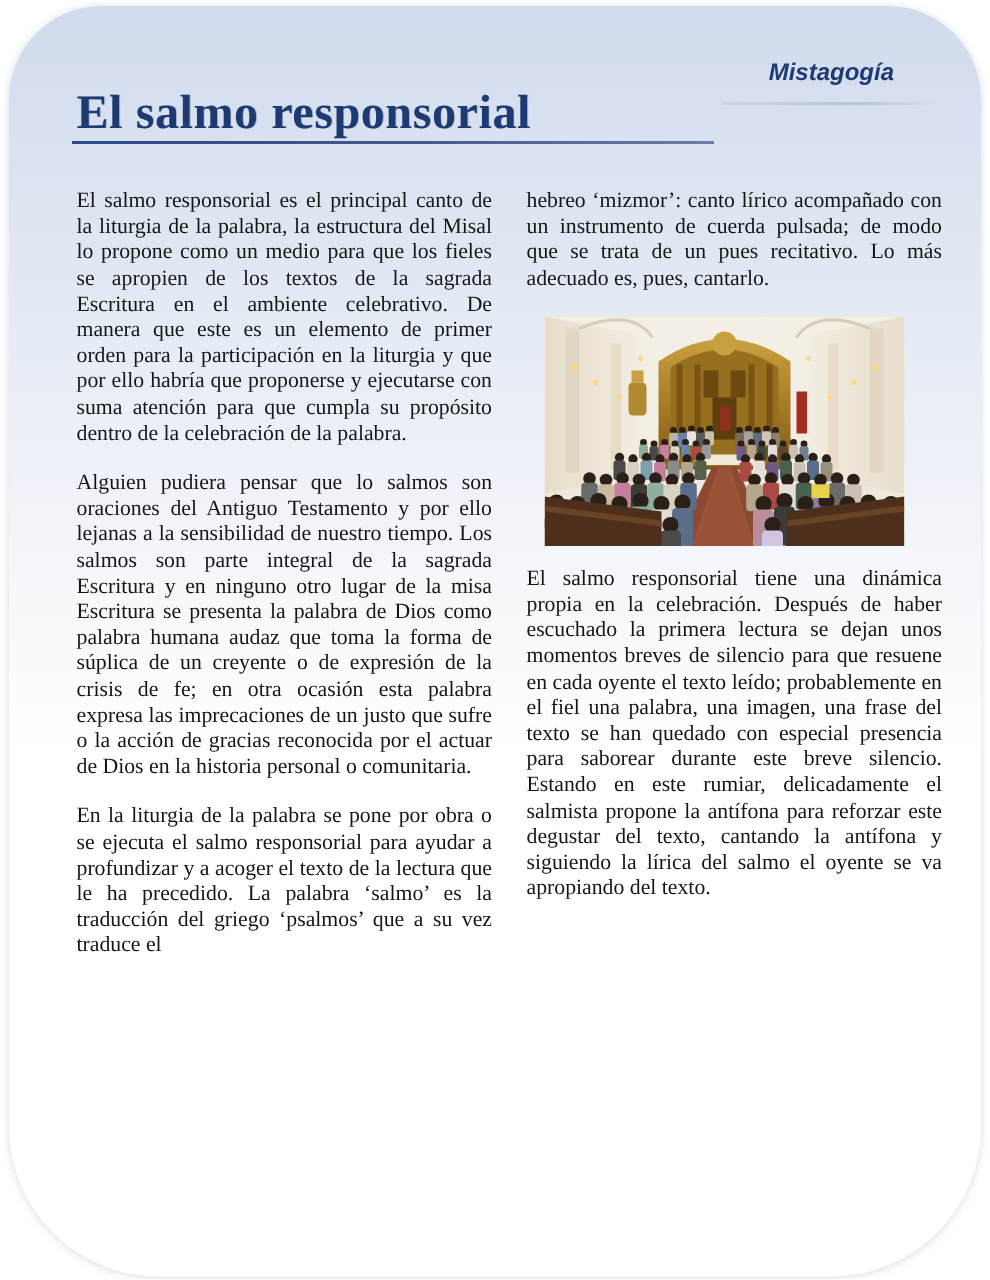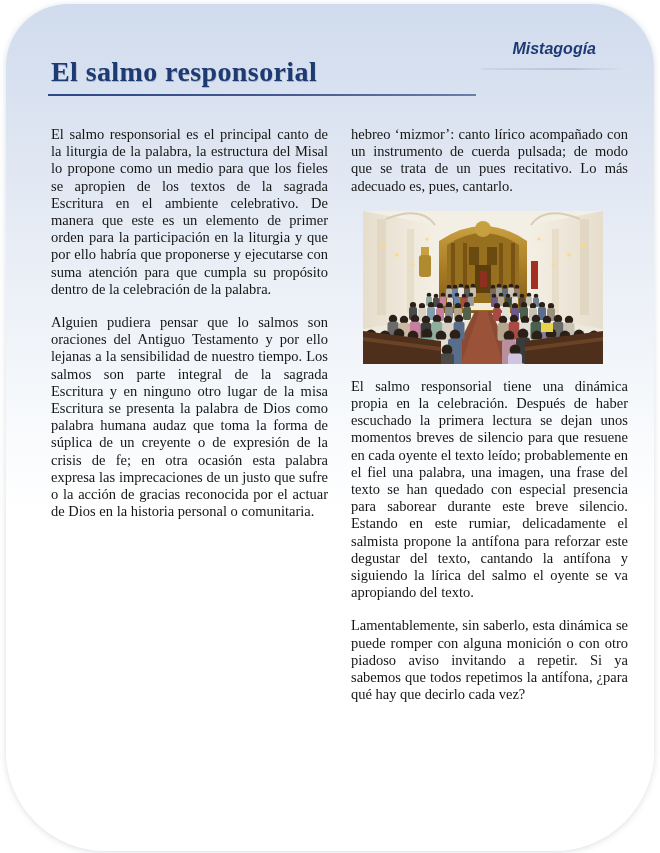--- a/index.html
+++ b/index.html
@@ -12,21 +12,21 @@
   .canvas{position:relative;width:660px;height:853px;background:#ffffff;overflow:hidden;}
   .card{
     position:absolute;left:6px;top:4px;right:6px;bottom:2px;
     border-radius:62px 62px 100px 100px;
     background:linear-gradient(180deg,#d0dbed 0%,#dce4f1 14%,#e9eef6 30%,#f5f8fb 46%,#ffffff 60%,#ffffff 100%);
     box-shadow:0 1px 6px rgba(130,142,162,0.30);
   }
   .page-title{
     position:absolute;left:45px;top:52px;margin:0;
     font-family:"Liberation Serif", serif;
-    font-size:28px;font-weight:bold;letter-spacing:0.4px;
+    font-size:32px;font-weight:bold;letter-spacing:0.4px;
     color:#1e3a72;
     text-shadow:0.6px 0.6px 0 rgba(90,100,130,0.35);
   }
   .title-rule{
     position:absolute;left:42px;top:90px;width:428px;height:2px;
     background:linear-gradient(90deg,#2c4886 0%,#3f5democratic 50%,#6b7ea6 100%);
     background:linear-gradient(90deg,#2c4886 0%,#44598f 55%,#6b7ea6 100%);
   }
   .brand{
     position:absolute;right:58px;top:36px;margin:0;
@@ -62,20 +62,21 @@
 
     <div class="brand">Mistagogía</div>
     <div class="brand-rule"></div>
 
     <h1 class="page-title">El salmo responsorial</h1>
     <div class="title-rule"></div>
 
     <div class="col col-left">
       <p>El salmo responsorial es el principal canto de la liturgia de la palabra, la estructura del Misal lo propone como un medio para que los fieles se apropien de los textos de la sagrada Escritura en el ambiente celebrativo. De manera que este es un elemento de primer orden para la participación en la liturgia y que por ello habría que proponerse y ejecutarse con suma atención para que cumpla su propósito dentro de la celebración de la palabra.</p>
       <p>Alguien pudiera pensar que lo salmos son oraciones del Antiguo Testamento y por ello lejanas a la sensibilidad de nuestro tiempo. Los salmos son parte integral de la sagrada Escritura y en ninguno otro lugar de la misa Escritura se presenta la palabra de Dios como palabra humana audaz que toma la forma de súplica de un creyente o de expresión de la crisis de fe; en otra ocasión esta palabra expresa las imprecaciones de un justo que sufre o la acción de gracias reconocida por el actuar de Dios en la historia personal o comunitaria.</p>
+      <p>En la liturgia de la palabra se pone por obra o se ejecuta el salmo responsorial para ayudar a profundizar y a acoger el texto de la lectura que le ha precedido. La palabra ‘salmo’ es la traducción del griego ‘psalmos’ que a su vez traduce el</p>
     </div>
 
     <div class="col col-right">
       <p>hebreo ‘mizmor’: canto lírico acompañado con un instrumento de cuerda pulsada; de modo que se trata de un pues recitativo. Lo más adecuado es, pues, cantarlo.</p>
 
       <div class="photo">
         <svg viewBox="0 0 240 153" width="240" height="153" preserveAspectRatio="none" aria-hidden="true">
           <defs>
             <linearGradient id="gGold" x1="0" y1="0" x2="0" y2="1">
               <stop offset="0" stop-color="#c9a040"></stop>
@@ -238,17 +239,16 @@
           <g>
             <polygon points="0,120 78,130 78,153 0,153" fill="#4e2f1b"></polygon>
             <polygon points="0,126 78,136 78,140 0,130" fill="#6a4226"></polygon>
             <polygon points="240,120 162,130 162,153 240,153" fill="#4e2f1b"></polygon>
             <polygon points="240,126 162,136 162,140 240,130" fill="#6a4226"></polygon>
           </g>
         </svg>
       </div>
 
       <p>El salmo responsorial tiene una dinámica propia en la celebración. Después de haber escuchado la primera lectura se dejan unos momentos breves de silencio para que resuene en cada oyente el texto leído; probablemente en el fiel una palabra, una imagen, una frase del texto se han quedado con especial presencia para saborear durante este breve silencio. Estando en este rumiar, delicadamente el salmista propone la antífona para reforzar este degustar del texto, cantando la antífona y siguiendo la lírica del salmo el oyente se va apropiando del texto.</p>
-      <p>Lamentablemente, sin saberlo, esta dinámica se puede romper con alguna monición o con otro piadoso aviso invitando a repetir. Si ya sabemos que todos repetimos la antífona, ¿para qué hay que decirlo cada vez?</p>
     </div>
 
   </div>
 </div>
 
 </body></html>

